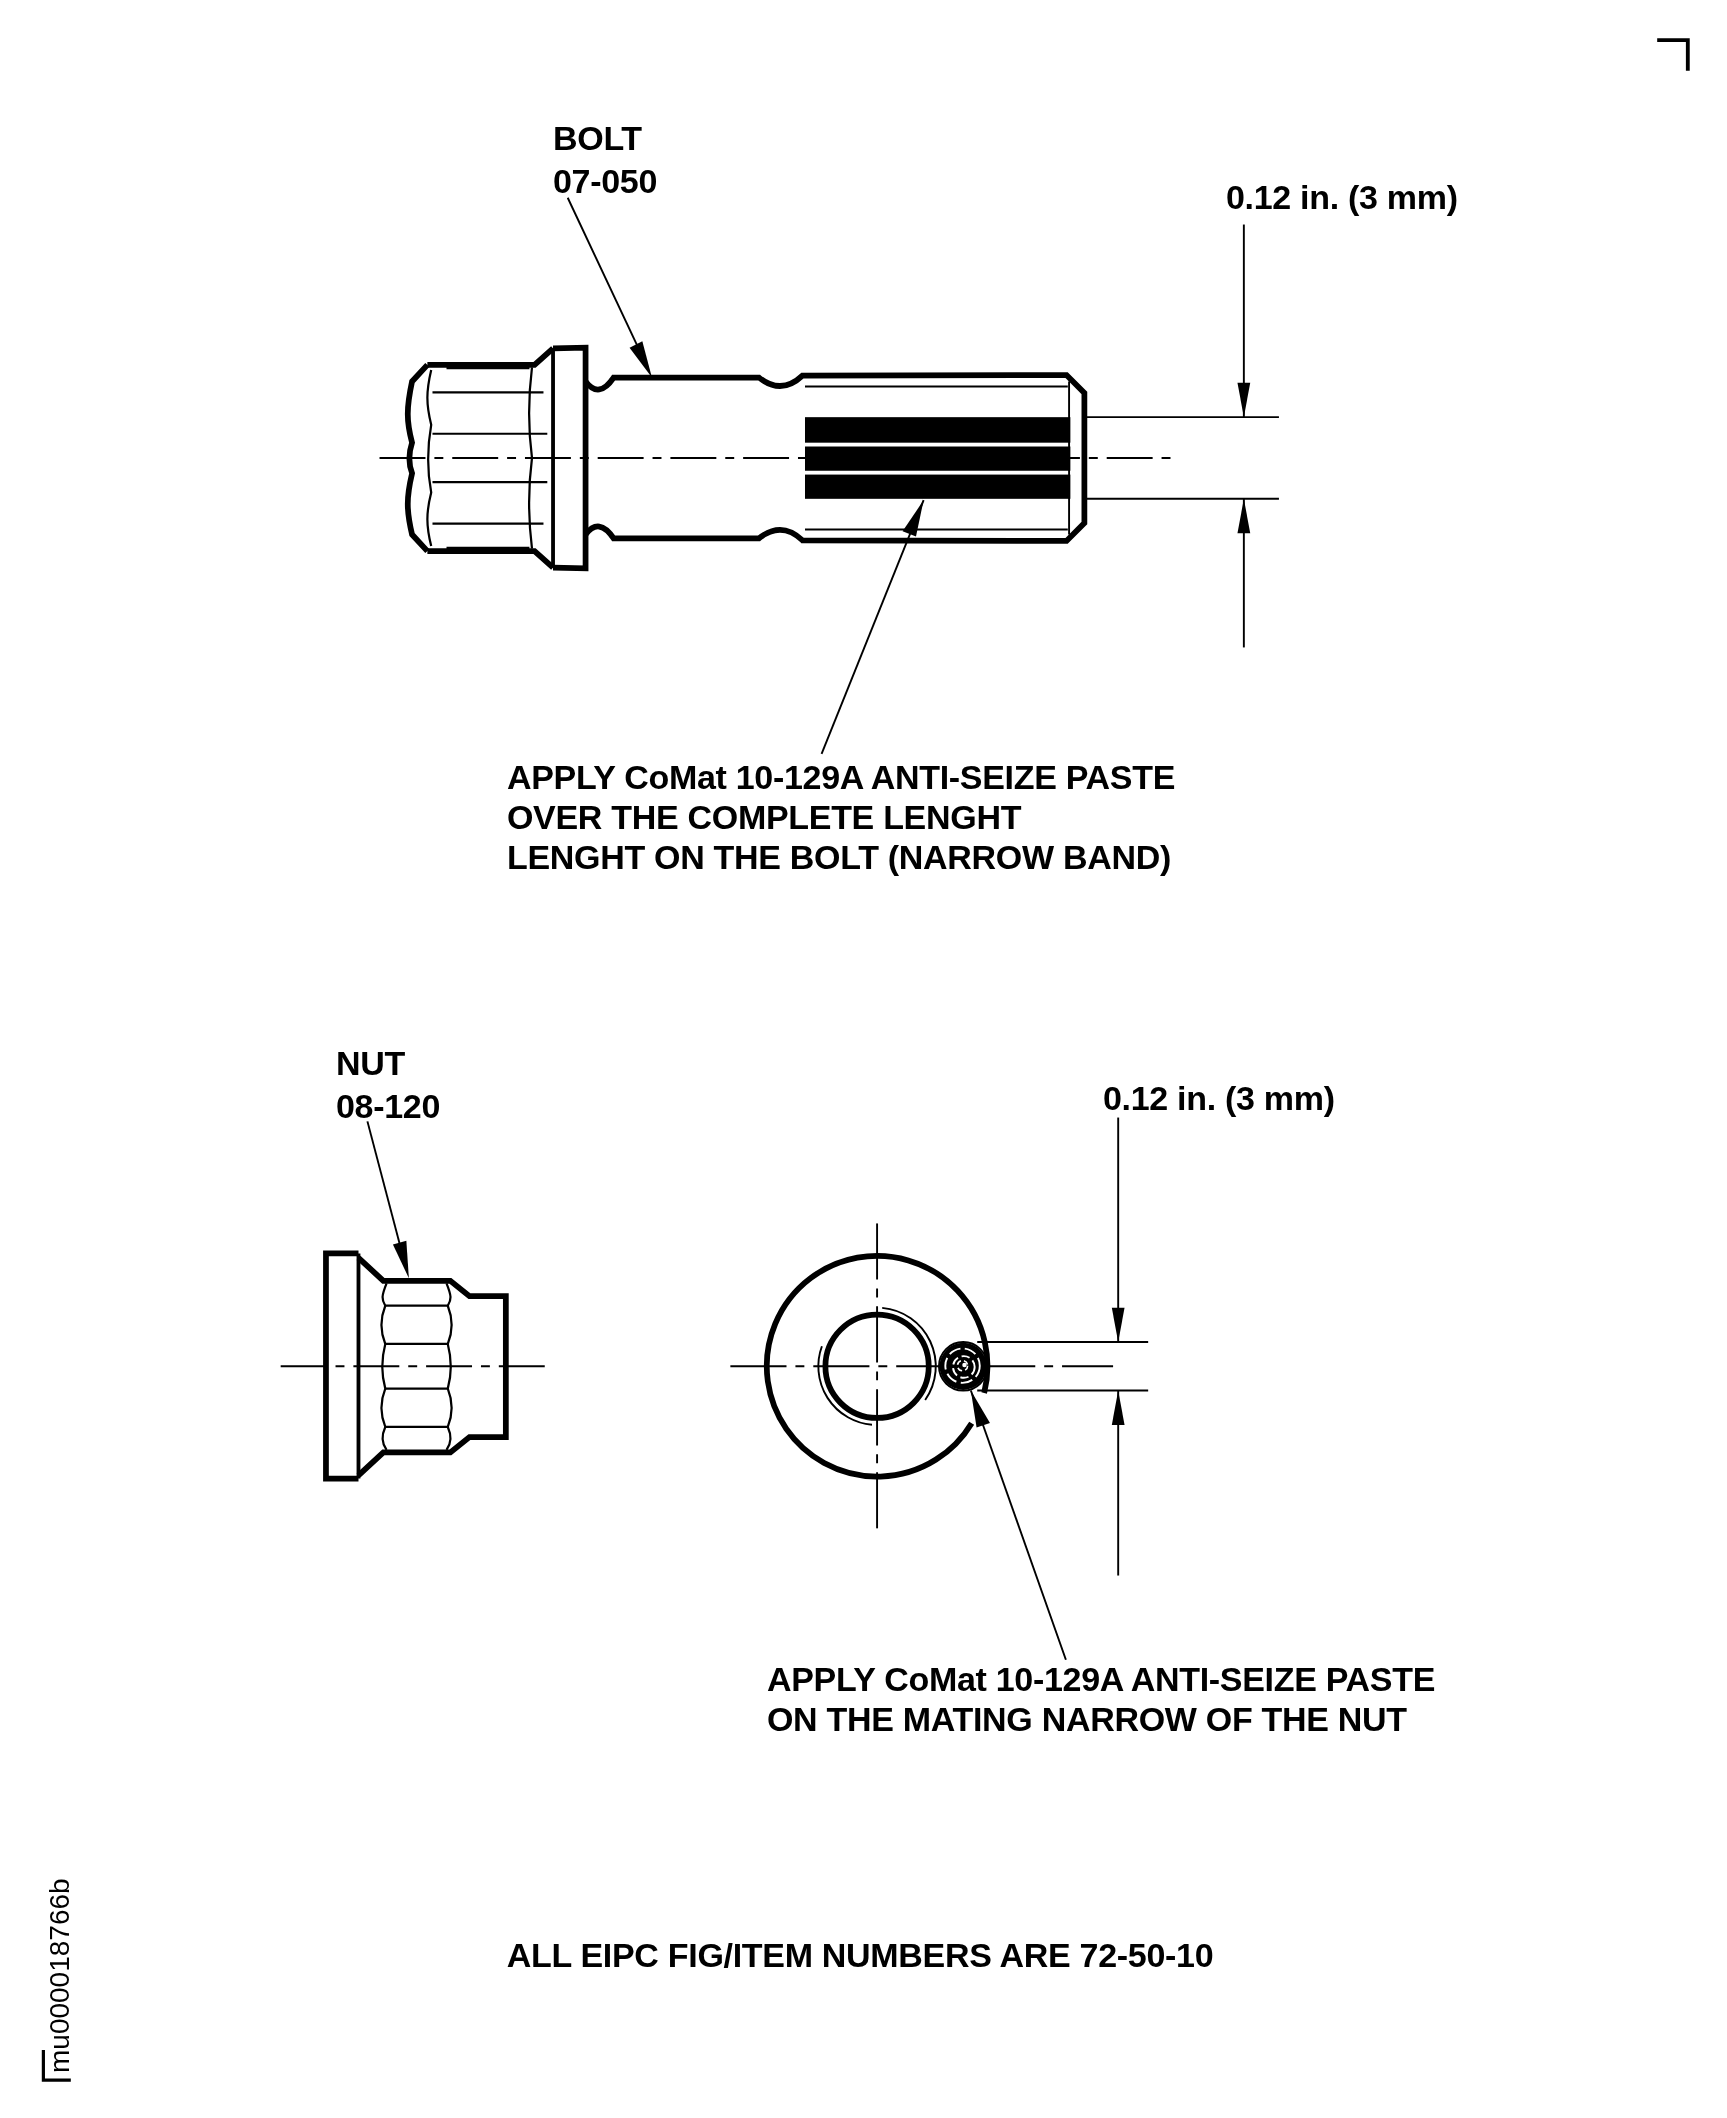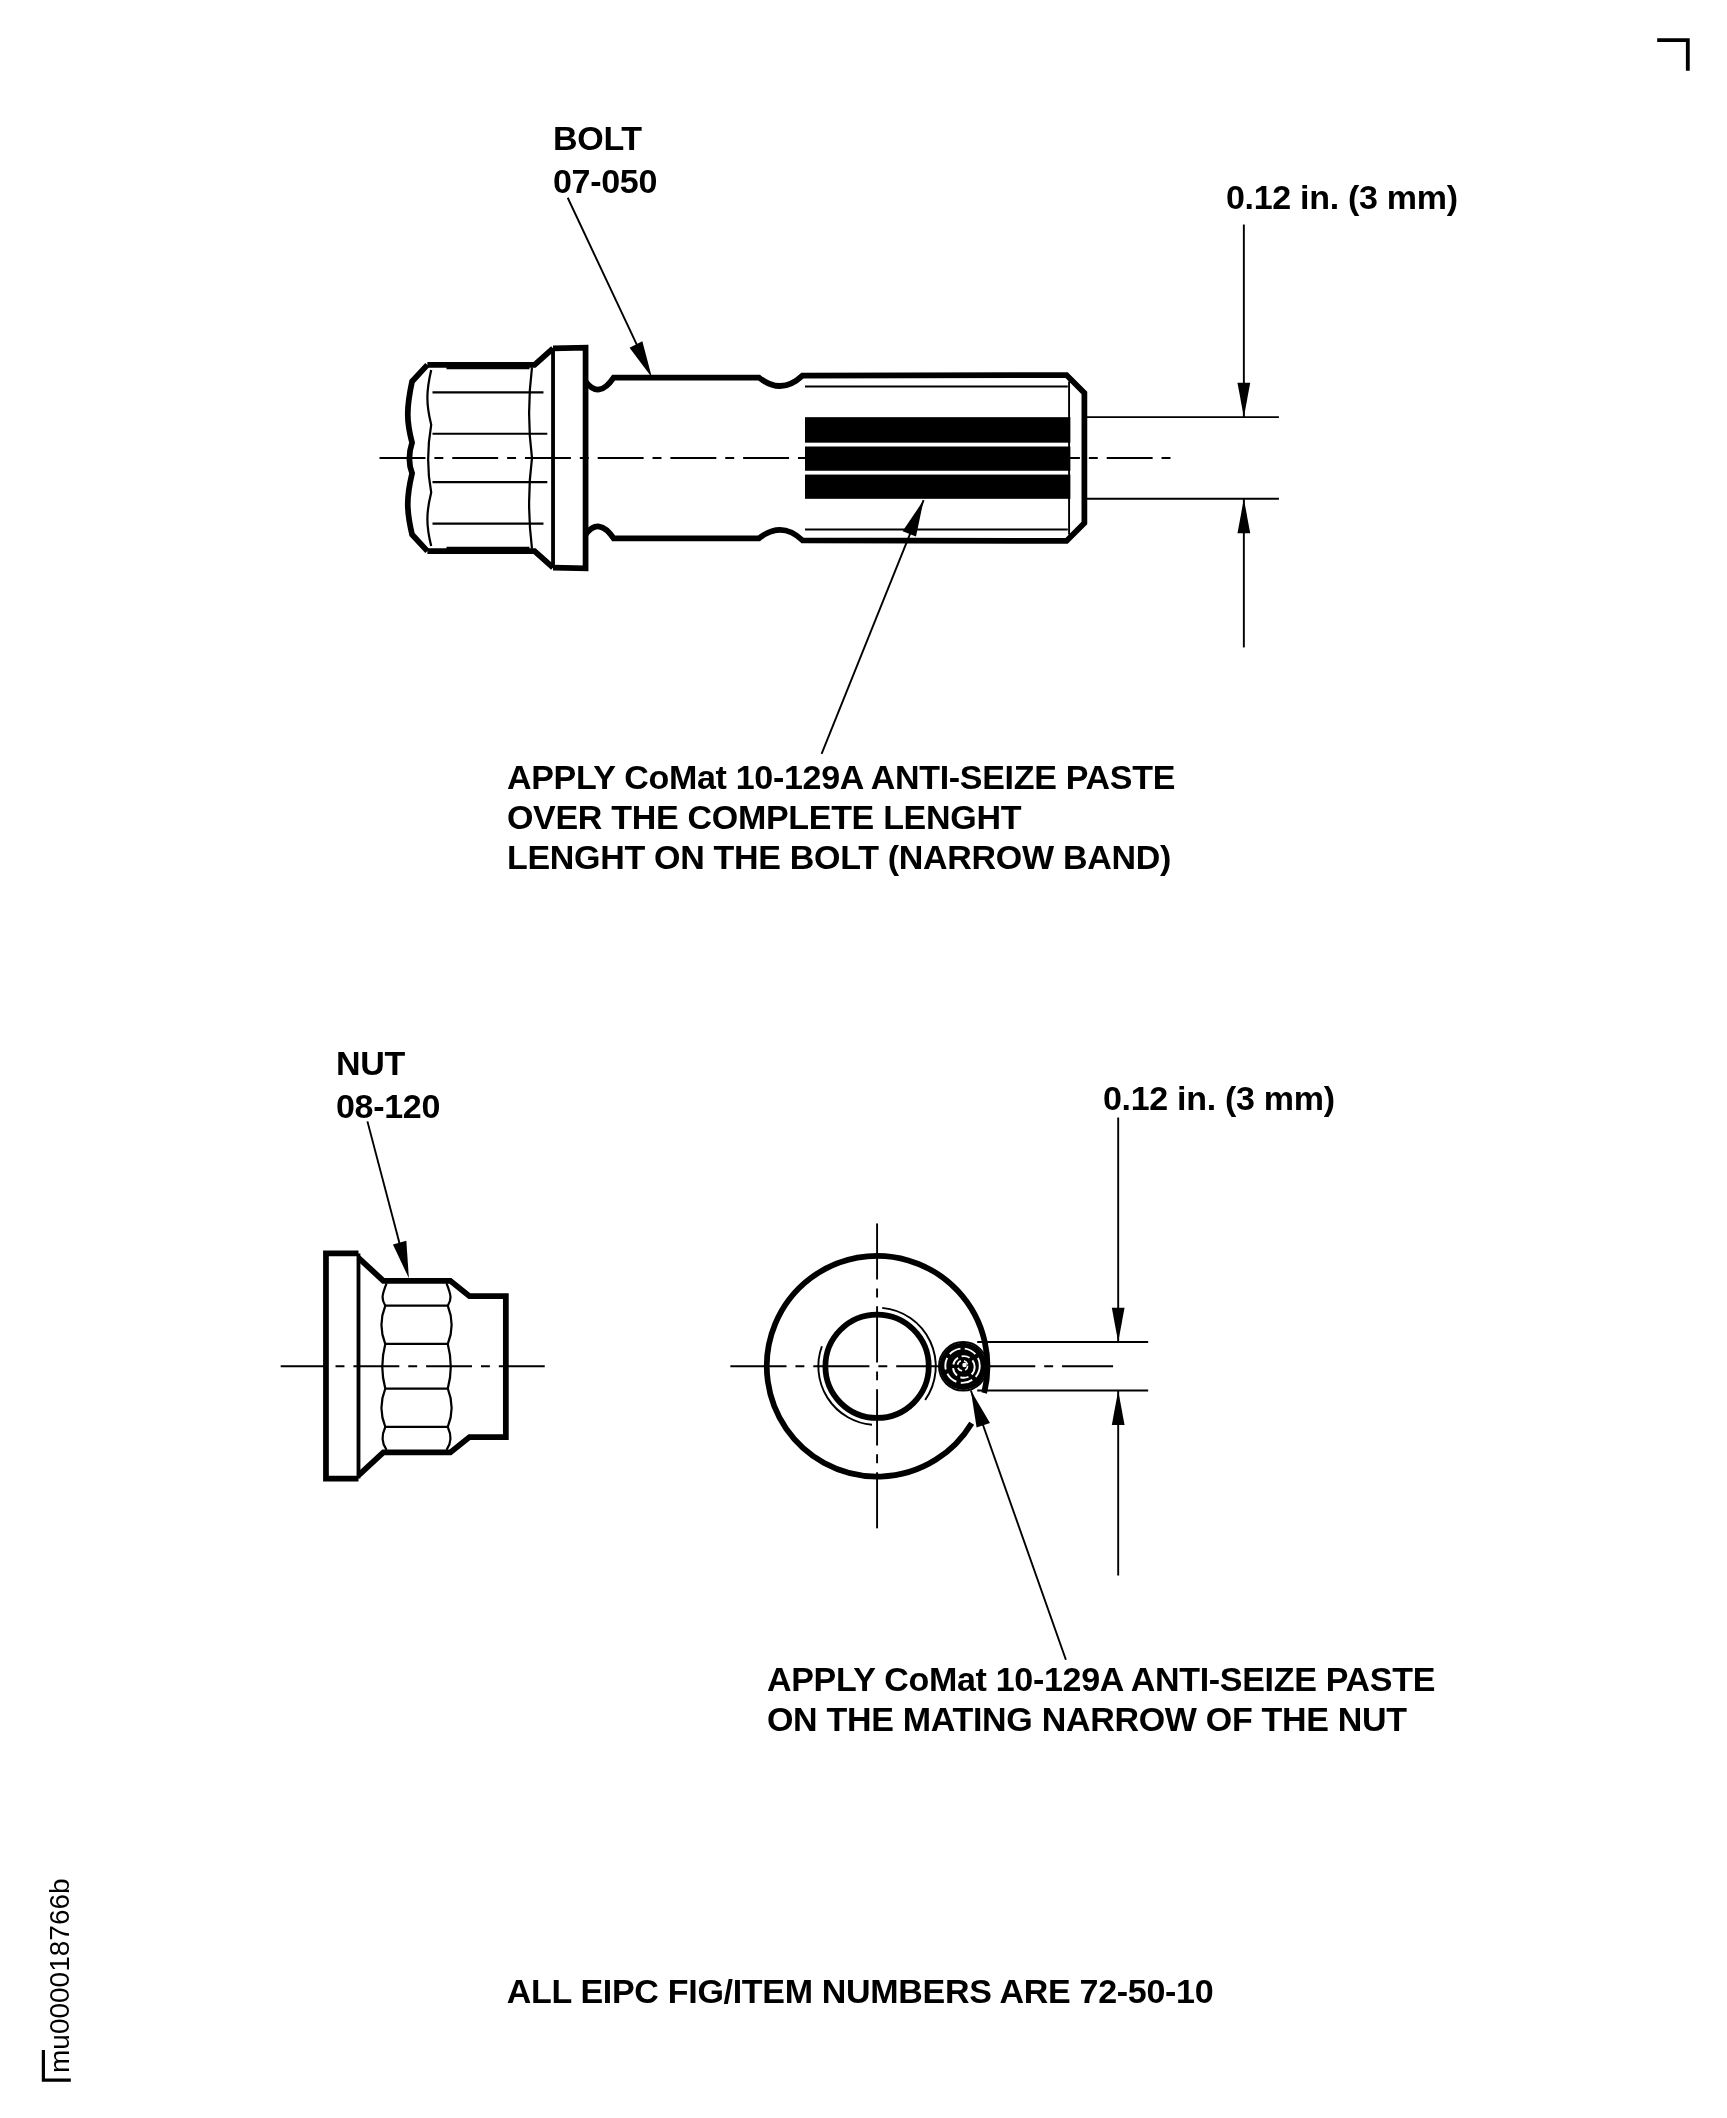--- a/index.html
+++ b/index.html
@@ -187,20 +187,20 @@
     <div>08-120</div>
   </div>
 
   <div class="txt" style="left:1103px;top:1078px;">0.12 in. (3 mm)</div>
 
   <div class="txt center" style="left:1101px;top:1659px;">
     <div>APPLY CoMat 10-129A ANTI-SEIZE PASTE</div>
     <div>ON THE MATING NARROW OF THE NUT</div>
   </div>
 
-  <div class="txt center" style="left:860px;top:1935px;margin-top:36px;">
+  <div class="txt center" style="left:860px;top:1935px;">
     <div>ALL EIPC FIG/ITEM NUMBERS ARE 72-50-10</div>
   </div>
 
   <div class="txt" id="doc-id" style="left:40px;top:2073px;">mu000018766b</div>
 
 </div>
 
 
 </body></html>

